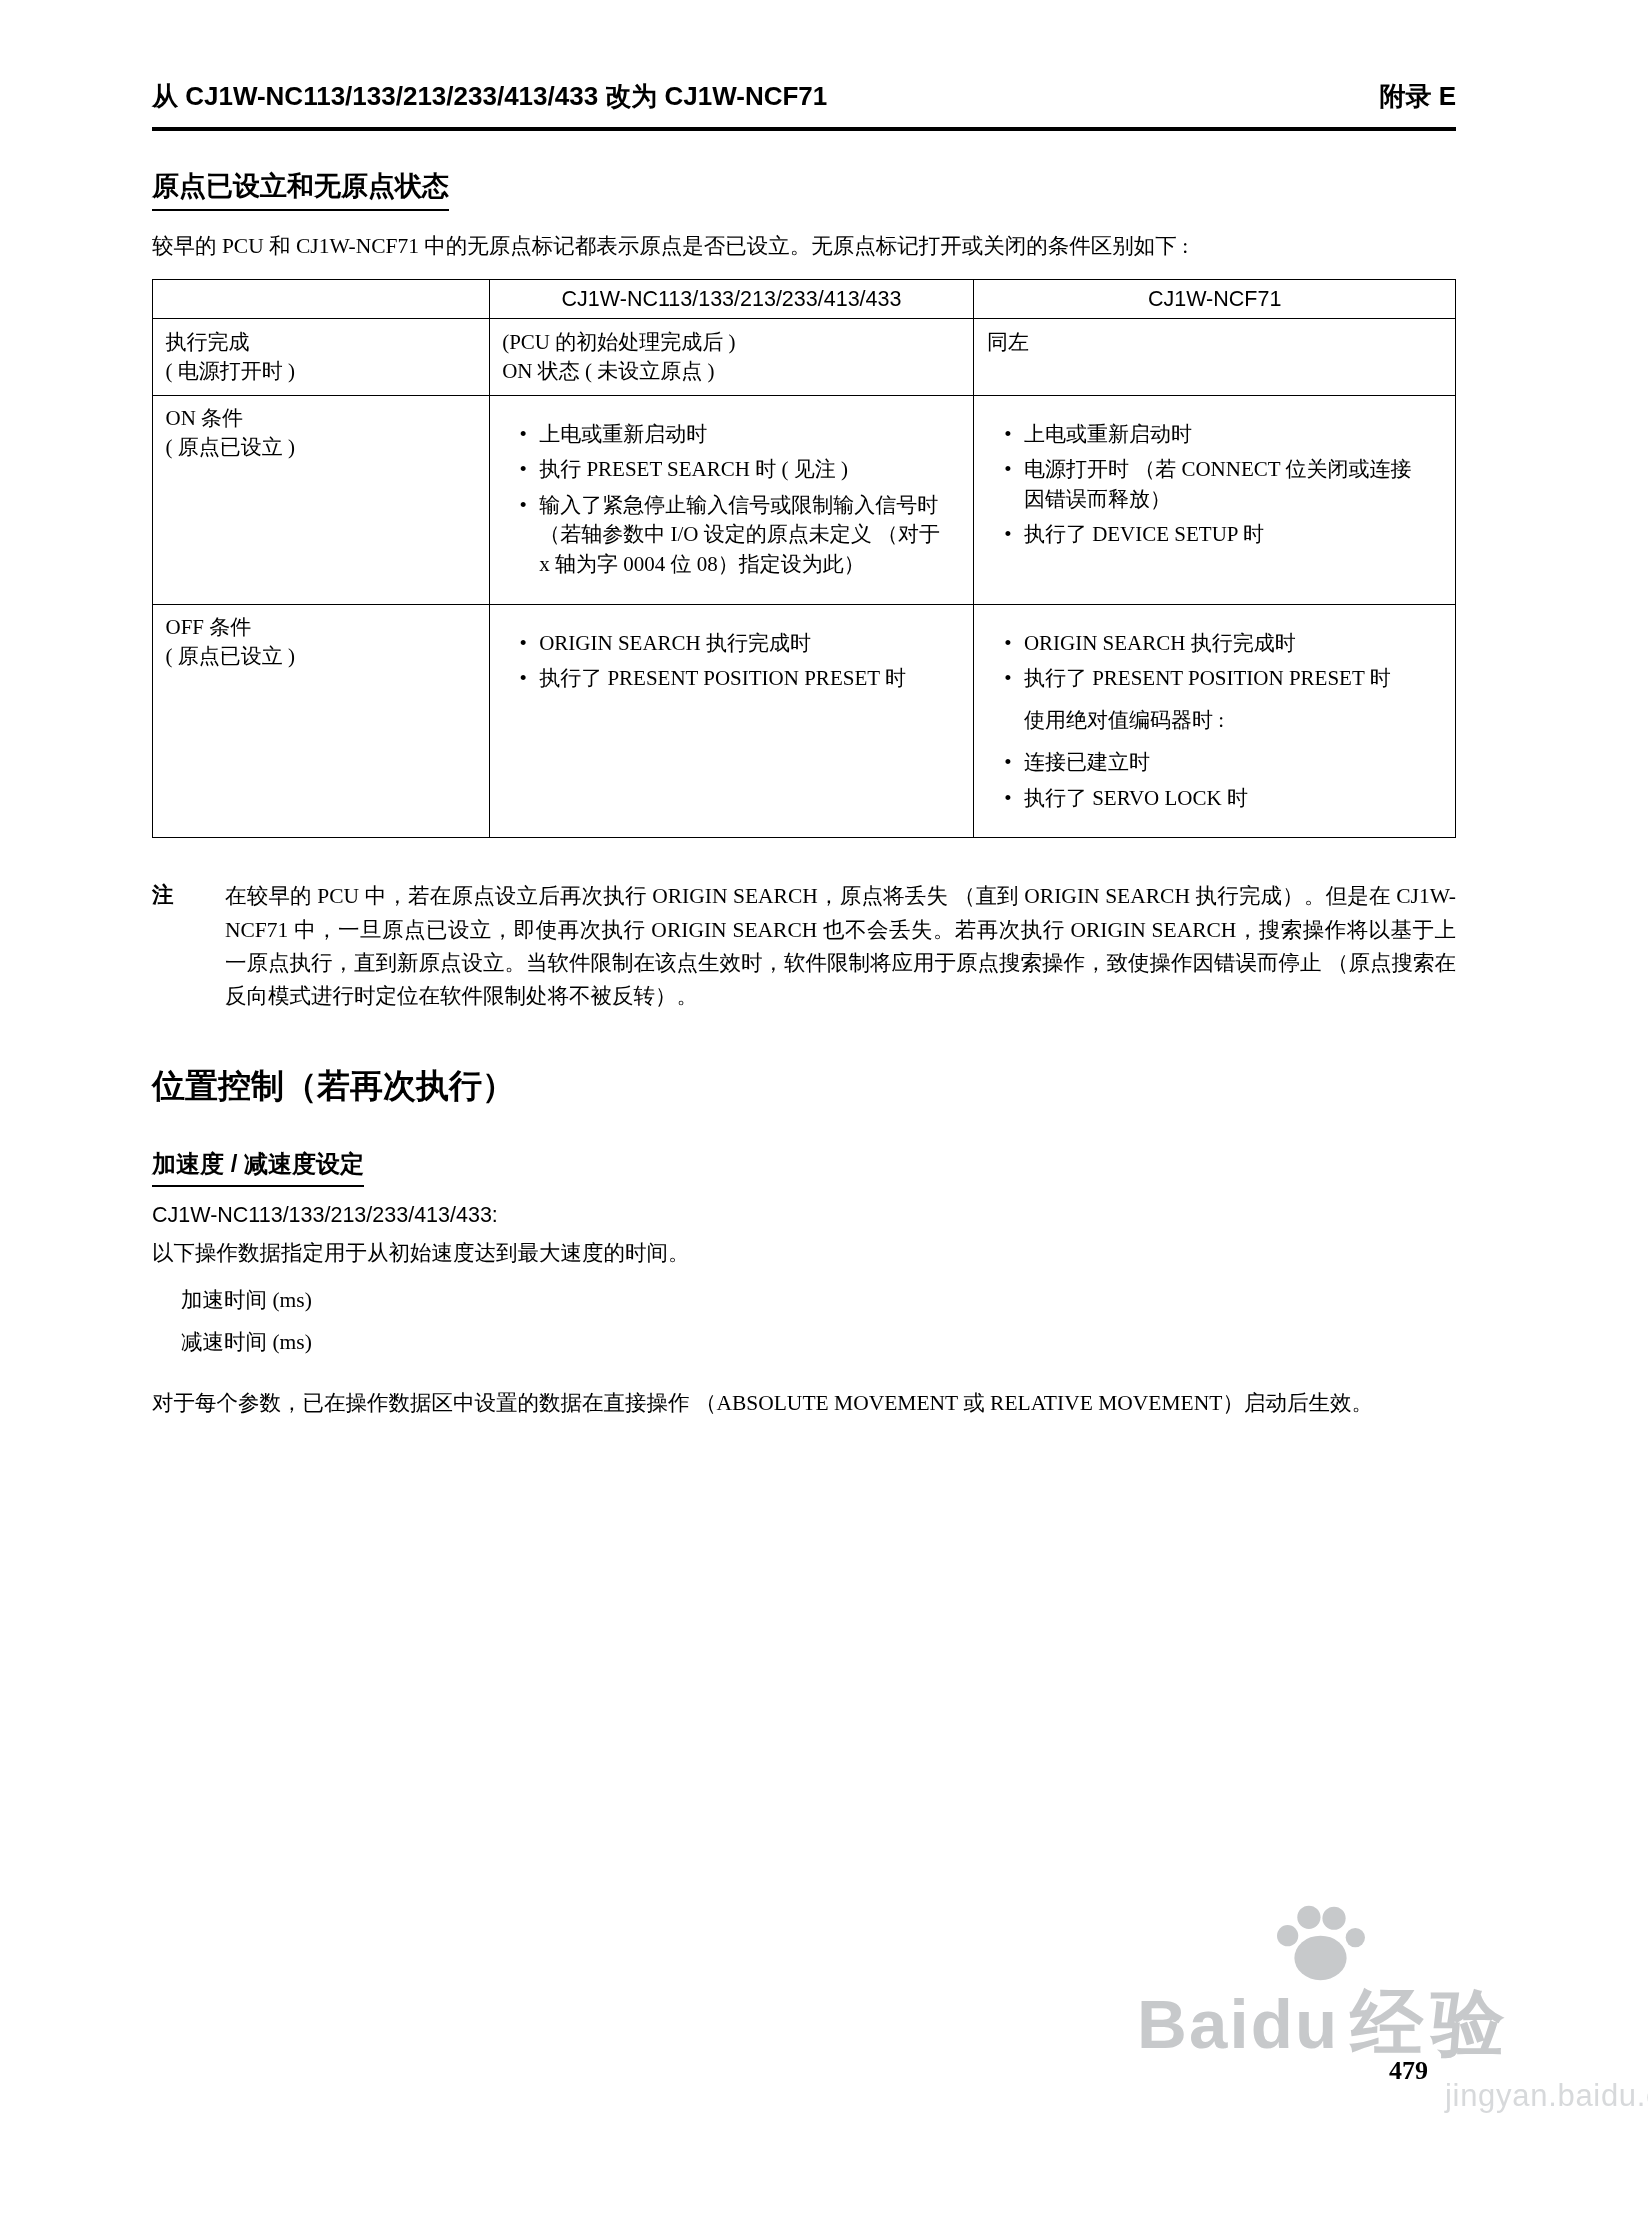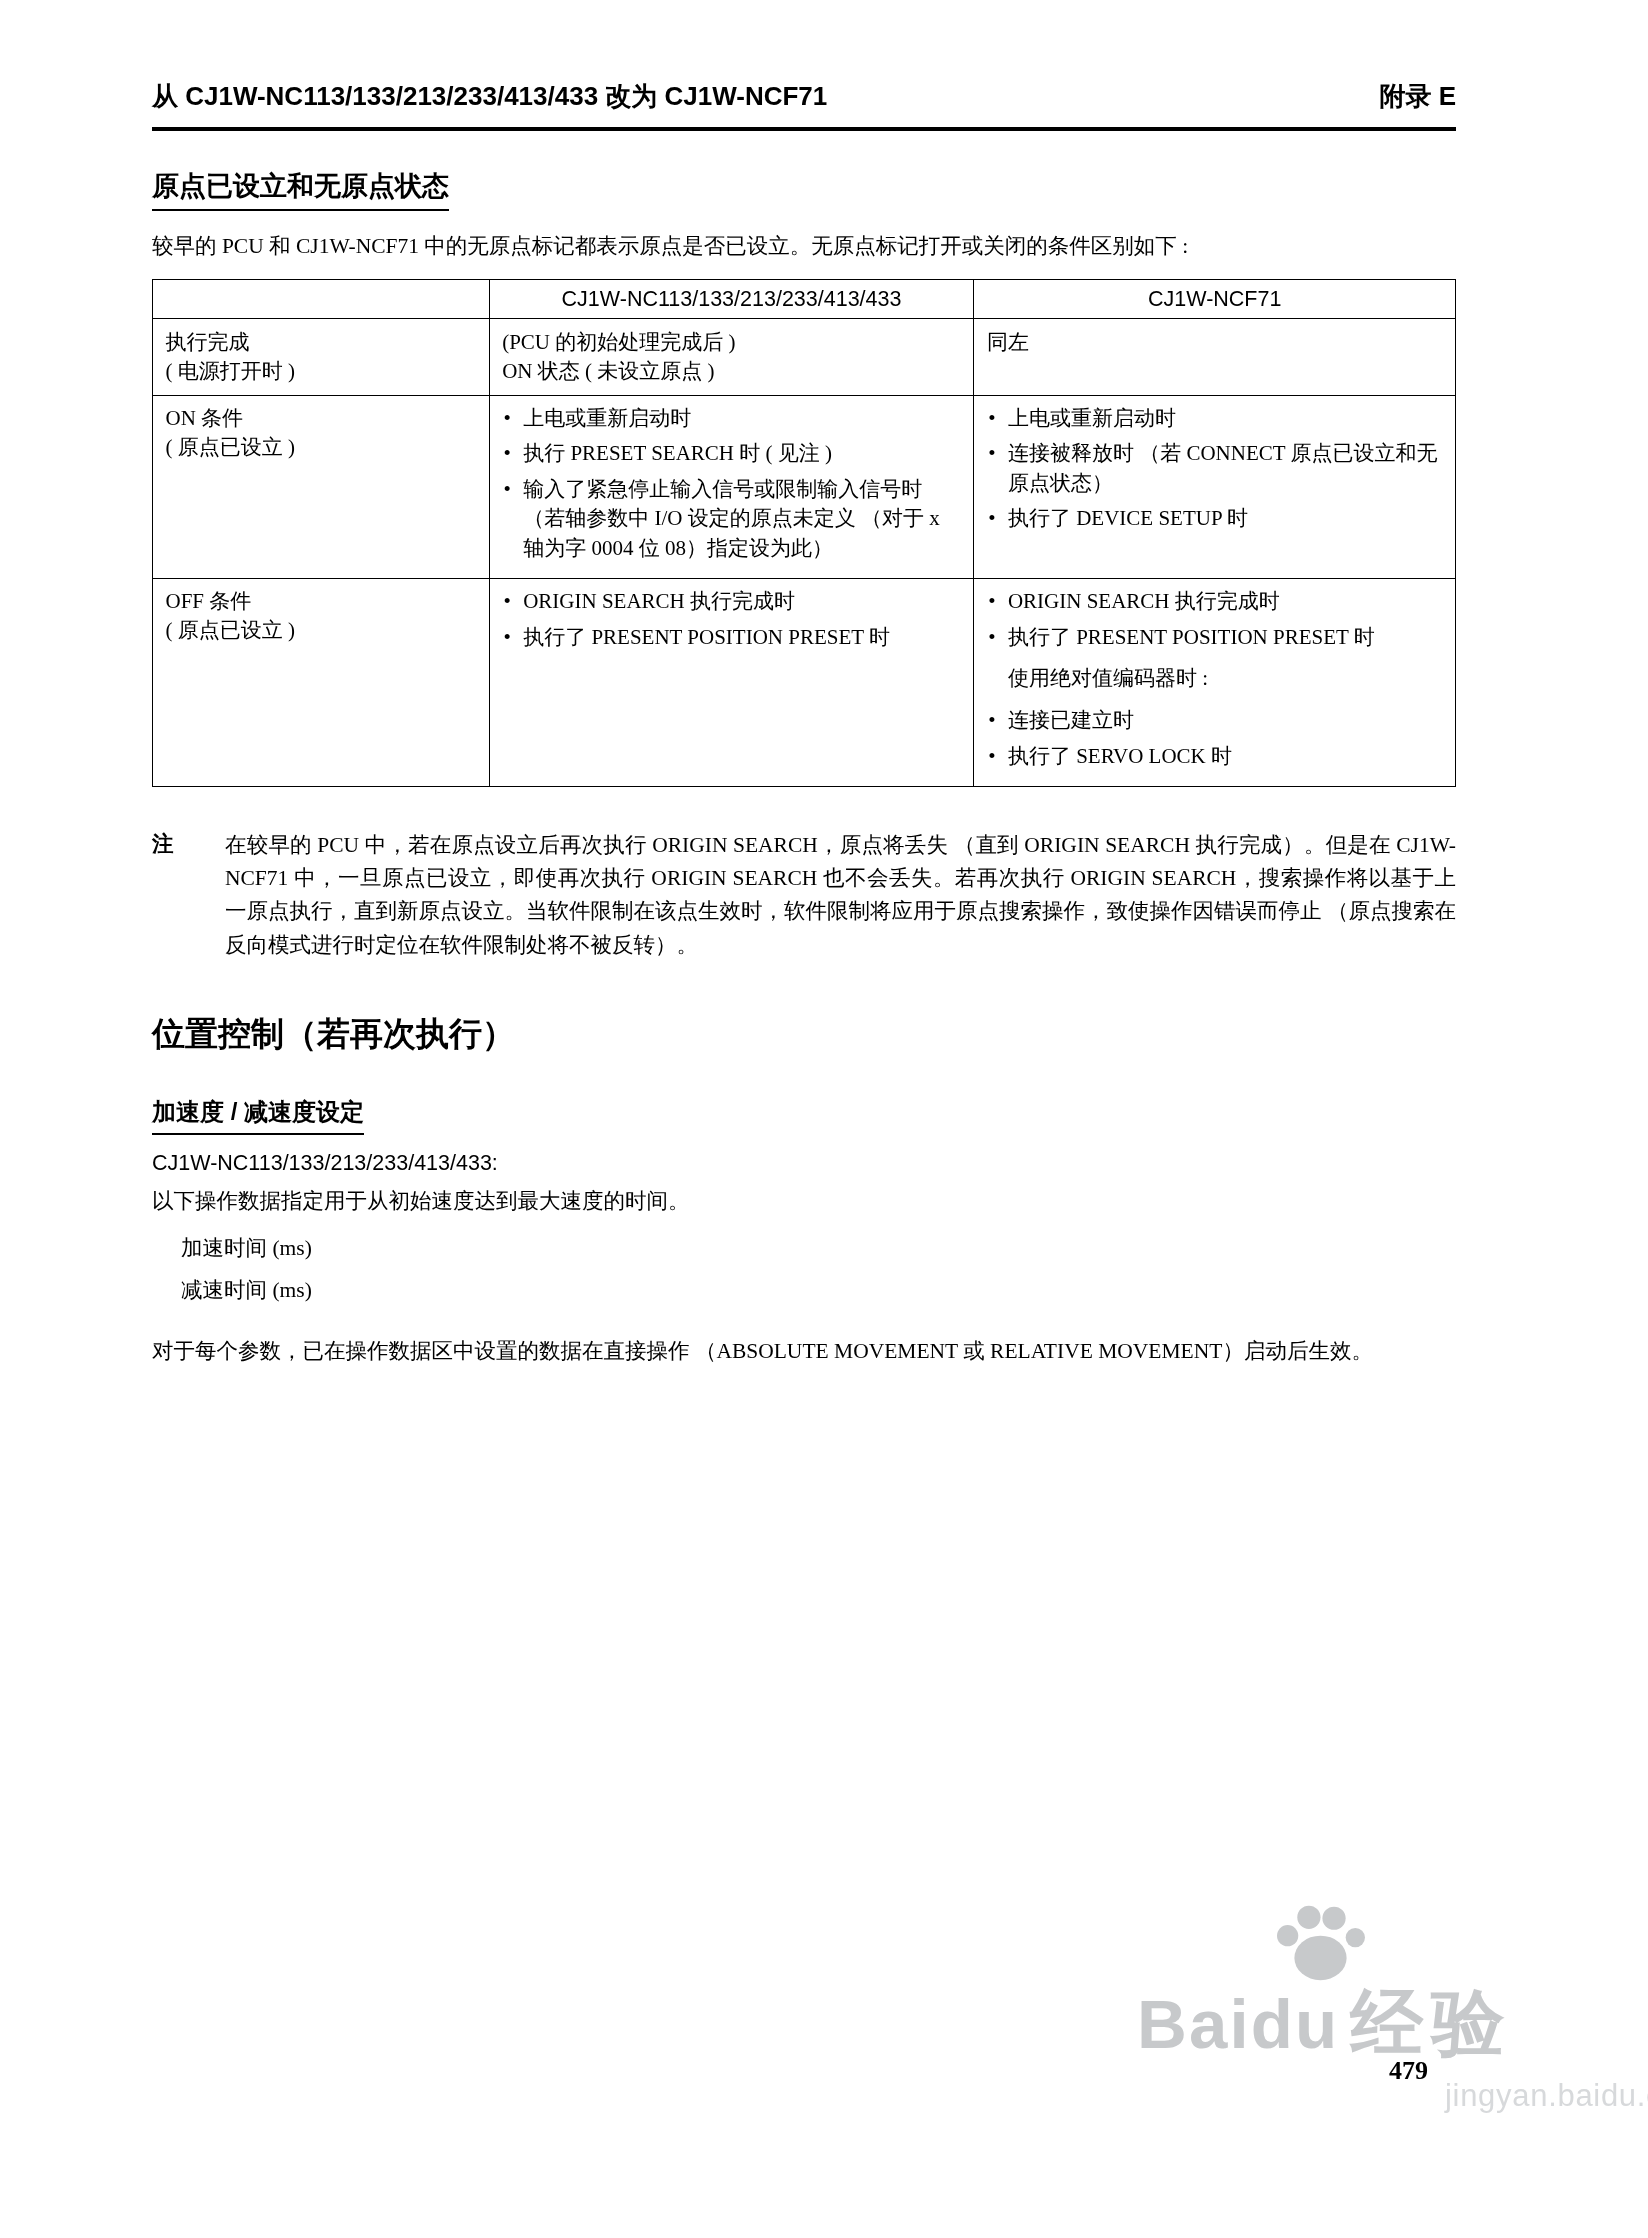--- a/index.html
+++ b/index.html
@@ -30,21 +30,21 @@
   .cmp-table th, .cmp-table td { border: 1.4px solid #000; }
   .cmp-table th {
     font-family: "Liberation Sans", sans-serif; font-weight: normal; font-size: 21.5px;
     height: 39px; text-align: center; vertical-align: middle; padding: 2.8px 7px;
   }
   .cmp-table td { font-size: 21px; line-height: 1.4; vertical-align: top; padding: 8.3px 9.7px 8.3px 12.5px; }
   .row-initial td { height: 68px; }
   .row-on td { height: 168px; }
   .row-off td { height: 184px; }
 
-  .blist { list-style: none; margin: 0; padding: 0; }
+  .blist { list-style: none; margin: 16px; padding: 0; }
   .blist li { position: relative; padding-left: 21px; margin-bottom: 6.2px; }
   .blist li::before { content: "•"; position: absolute; left: 1.4px; top: 0; }
   .blist li.plain { margin: 12.5px 0; }
   .blist li.plain::before { content: none; }
 
   .note { display: flex; margin-top: 42px; font-size: 21.5px; }
   .note-label { flex: 0 0 73px; width: 73px; font-weight: bold; }
   .note-text { line-height: 1.55; text-align: justify; }
 
   .big-title { margin: 50px 0 0 0; font-family: "Liberation Sans", sans-serif; font-size: 33px; font-weight: bold; }
@@ -125,21 +125,21 @@
           <td>
             <ul class="blist">
               <li>上电或重新启动时</li>
               <li>执行 PRESET SEARCH 时 ( 见注 )</li>
               <li>输入了紧急停止输入信号或限制输入信号时 （若轴参数中 I/O 设定的原点未定义 （对于 x 轴为字 0004 位 08）指定设为此）</li>
             </ul>
           </td>
           <td>
             <ul class="blist">
               <li>上电或重新启动时</li>
-              <li>连接被释放时 （若 CONNECT 原点已设立和无原点状态）</li>
+              <li>电源打开时 （若 CONNECT 位关闭或连接因错误而释放）</li>
               <li>执行了 DEVICE SETUP 时</li>
             </ul>
           </td>
         </tr>
 
         <tr class="row-off">
           <td>
             <div>OFF 条件</div>
             <div>( 原点已设立 )</div>
           </td>

